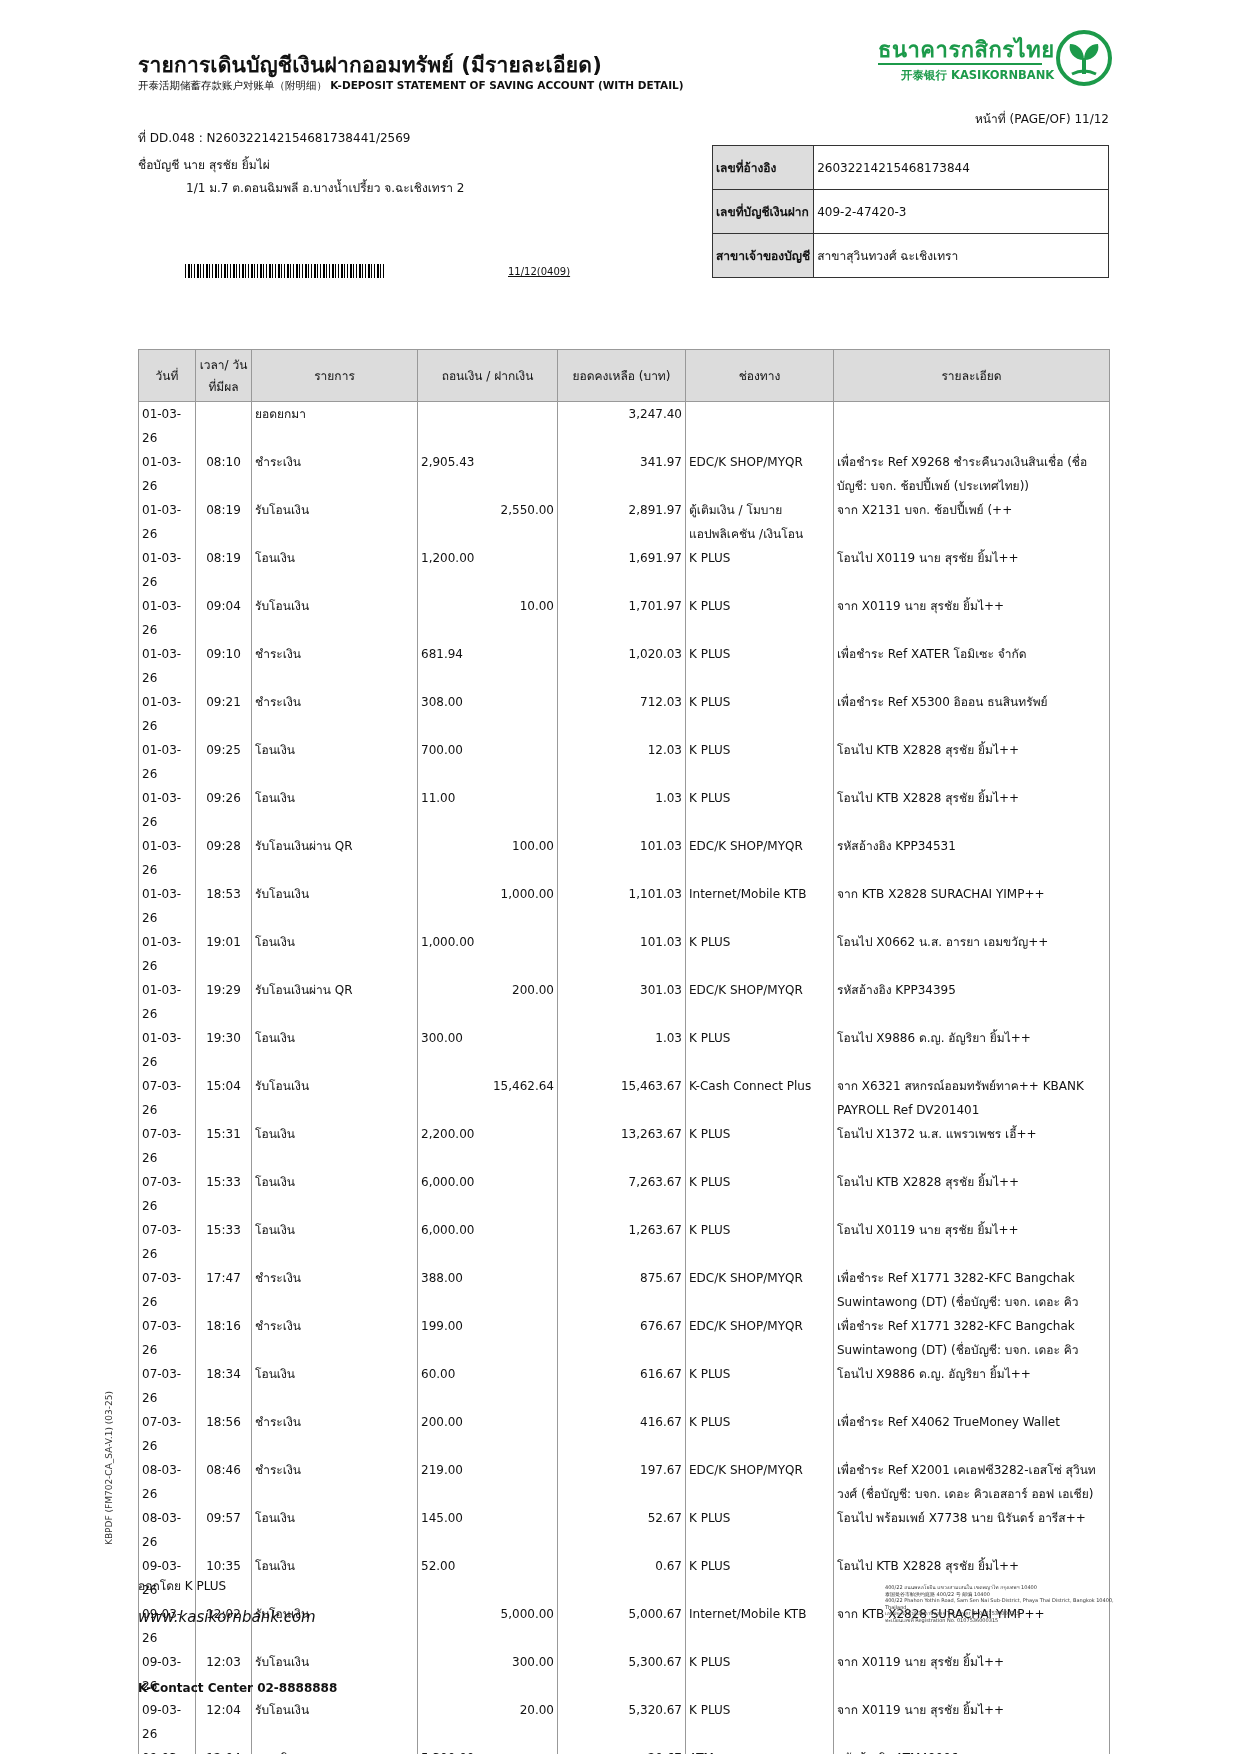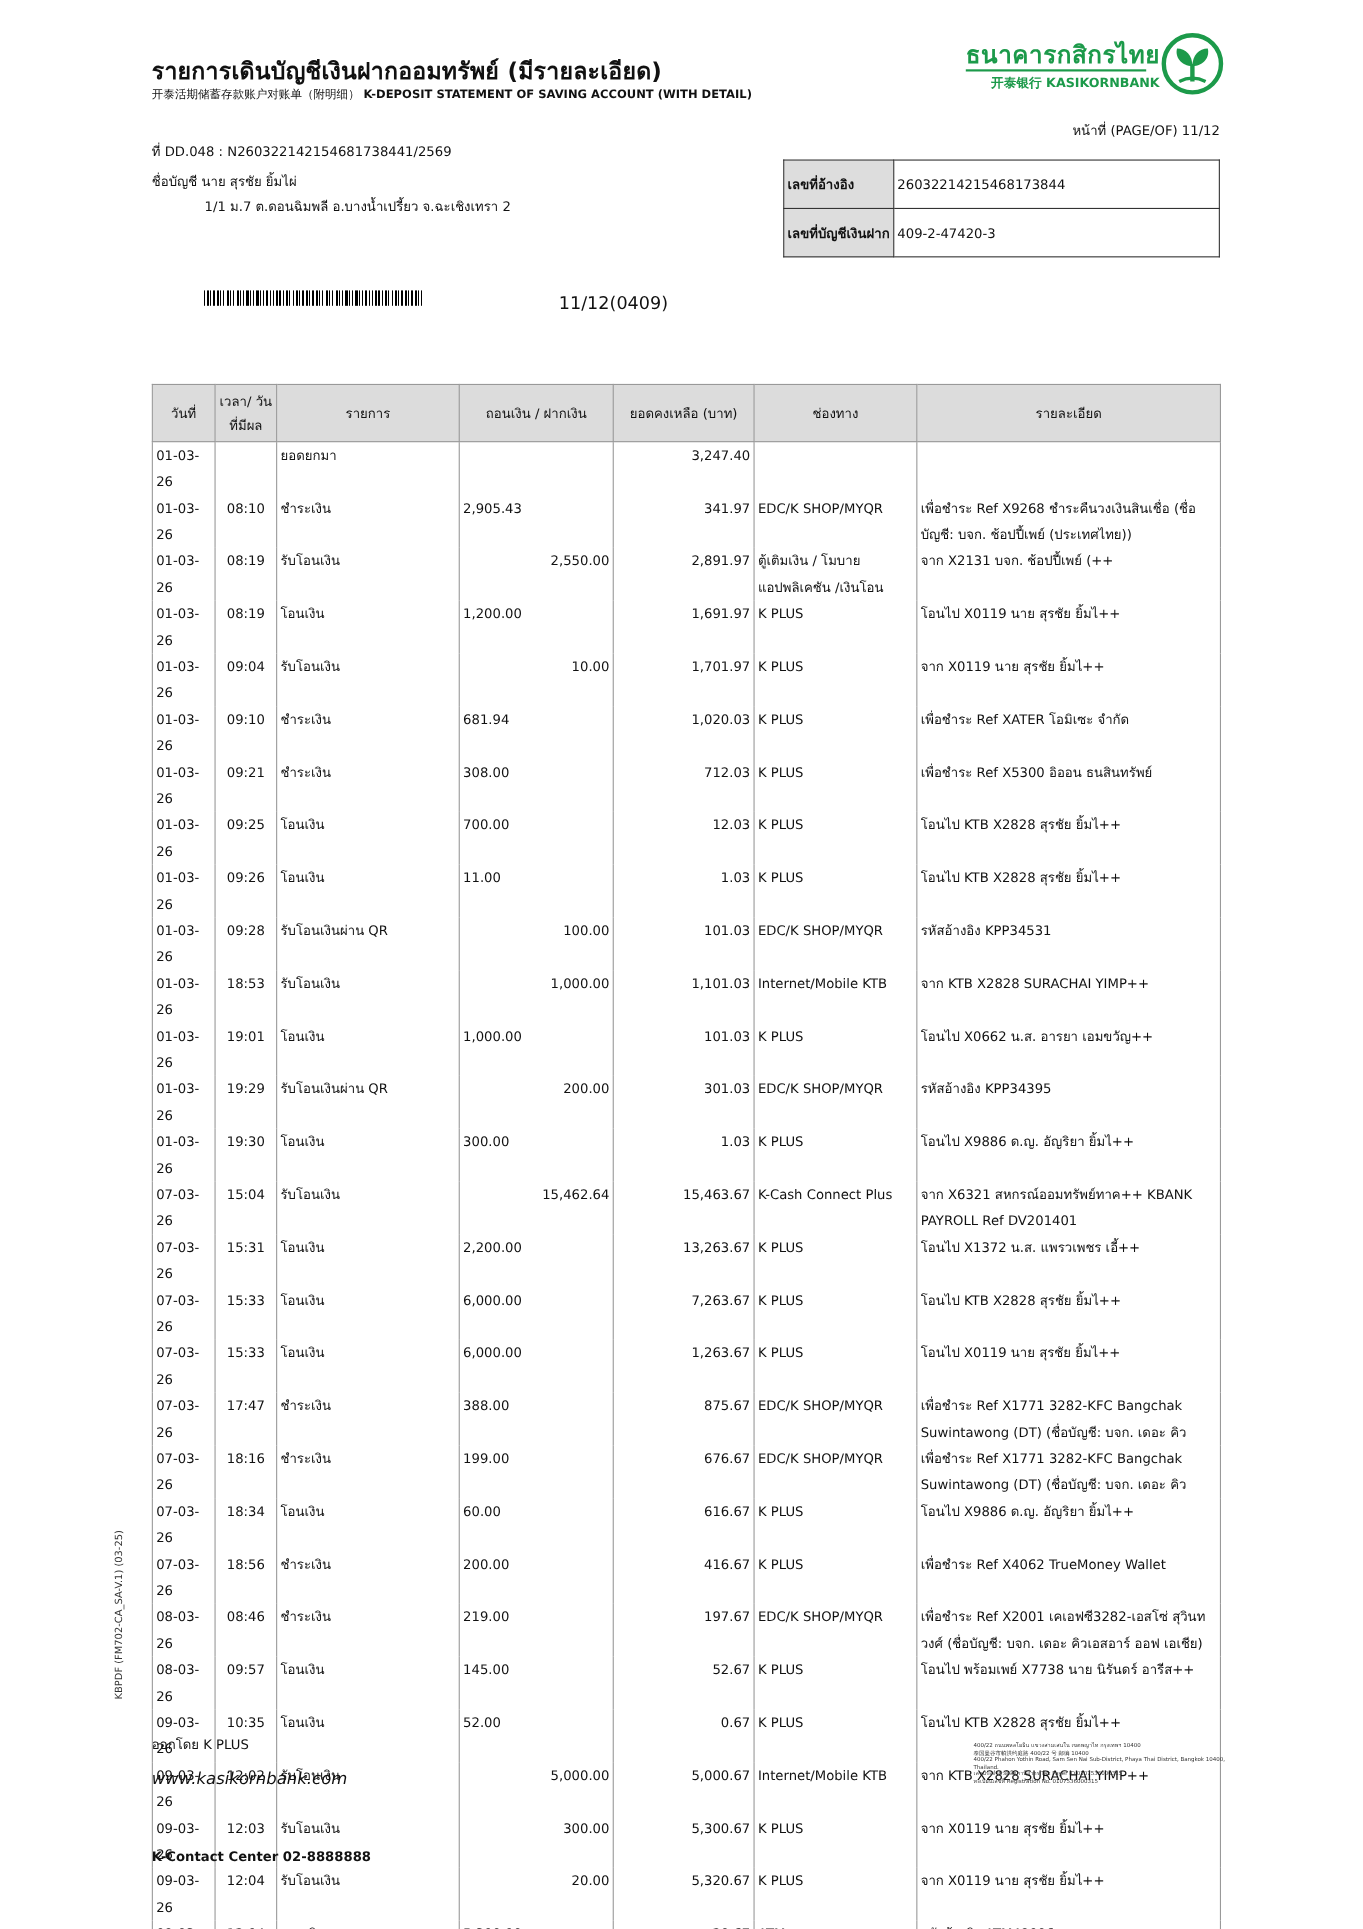--- a/index.html
+++ b/index.html
@@ -15,21 +15,21 @@
   .logo-circle { position: absolute; left: 178px; top: 0; width: 56px; height: 56px; border: 4px solid #1c9a4a; border-radius: 50%; }
   .page-no { position: absolute; right: 130px; top: 109px; font-size: 12px; }
   .doc-ref { position: absolute; left: 138px; top: 128px; font-size: 12px; }
   .acct-name { position: absolute; left: 138px; top: 155px; font-size: 12px; }
   .acct-addr { position: absolute; left: 186px; top: 178px; font-size: 12px; }
   .info-table { position: absolute; left: 712px; top: 145px; width: 397px; border-collapse: collapse; font-size: 12px; }
   .info-table td { border: 1px solid #333; height: 27px; padding: 12px 3px; white-space: nowrap; margin-left: 20px; }
   .info-table td.k { background: #ddd; font-weight: bold; width: 99px; }
   .barcode { position: absolute; left: 185px; top: 264px; width: 200px; height: 14px;
     background: repeating-linear-gradient(90deg, #000 0 1px, #fff 1px 3px, #000 3px 5px, #fff 5px 6px, #000 6px 7px, #fff 7px 9px); }
-  .bc-code { position: absolute; left: 508px; top: 266px; font-size: 16px; }
+  .bc-code { position: absolute; left: 508px; top: 266px; font-size: 10px; text-decoration: underline; }
   .side-text { position: absolute; left: 104px; top: 1545px; font-size: 9px; color: #333; transform: rotate(-90deg); transform-origin: left top; white-space: nowrap; }
   .stmt { position: absolute; left: 138px; top: 349px; width: 971px; border-collapse: collapse; font-size: 12px; table-layout: fixed; }
   .stmt th { background: #dcdcdc; border: 1px solid #999; font-weight: normal; height: 52px; font-size: 12px; line-height: 22px; }
   .stmt td { vertical-align: top; line-height: 24px; padding: 0 3px; border-left: 1px solid #999; border-right: 1px solid #999; }
   .stmt tbody tr:last-child td { border-bottom: 1px solid #999; padding-bottom: 4px; }
   .c-date { width: 57px; }
   .c-time { width: 56px; text-align: center; }
   .c-desc { width: 166px; }
   .c-amt { width: 140px; }
   .c-bal { width: 128px; text-align: right; }
@@ -72,20 +72,24 @@
 
 <table class="info-table">
   <tbody>
       <tr>
     <td class="k">เลขที่อ้างอิง</td>
     <td>260322142154681738​44</td>
   </tr>
   <tr>
     <td class="k">เลขที่บัญชีเงินฝาก</td>
     <td>409-2-47420-3</td>
+  </tr>
+  <tr>
+    <td class="k">สาขาเจ้าของบัญชี</td>
+    <td>สาขาสุวินทวงศ์ ฉะเชิงเทรา</td>
   </tr>
 </tbody>
   </table>
 
 <div class="barcode"></div>
 <div class="bc-code">11/12(0409)</div>
 
 <div class="side-text">KBPDF (FM702-CA_SA-V.1) (03-25)</div>
 
 <table class="stmt">

